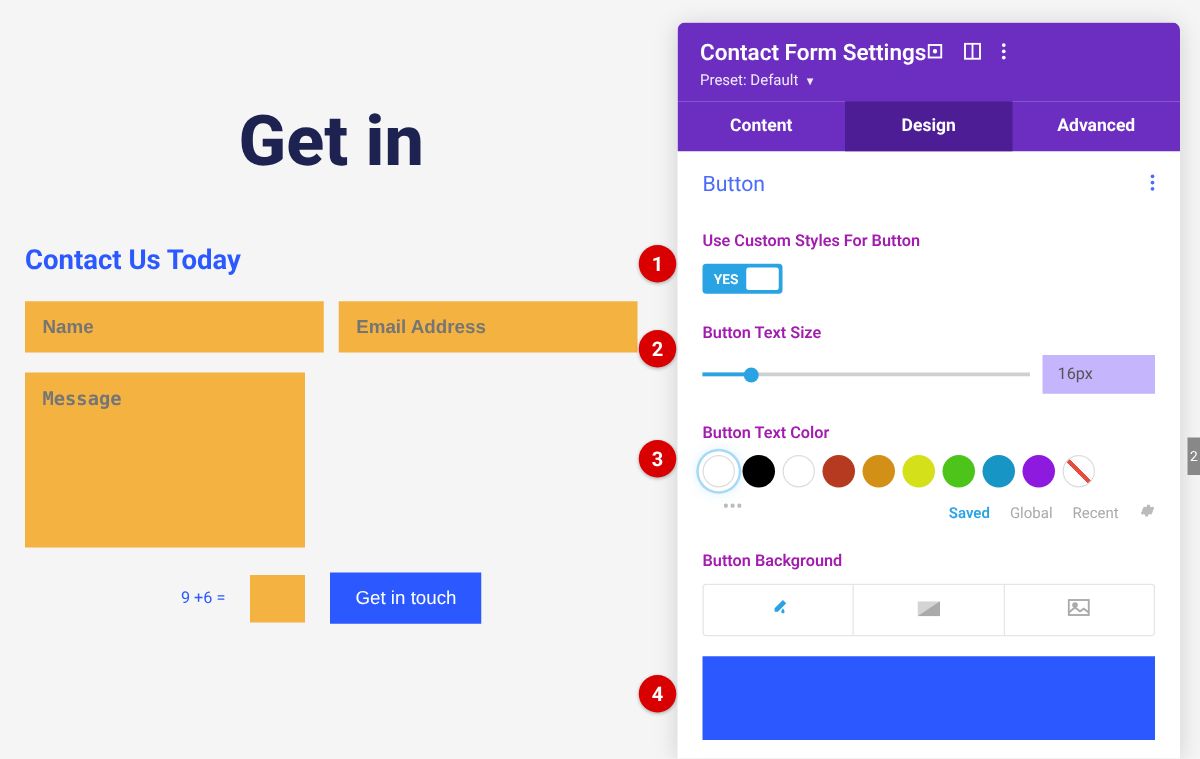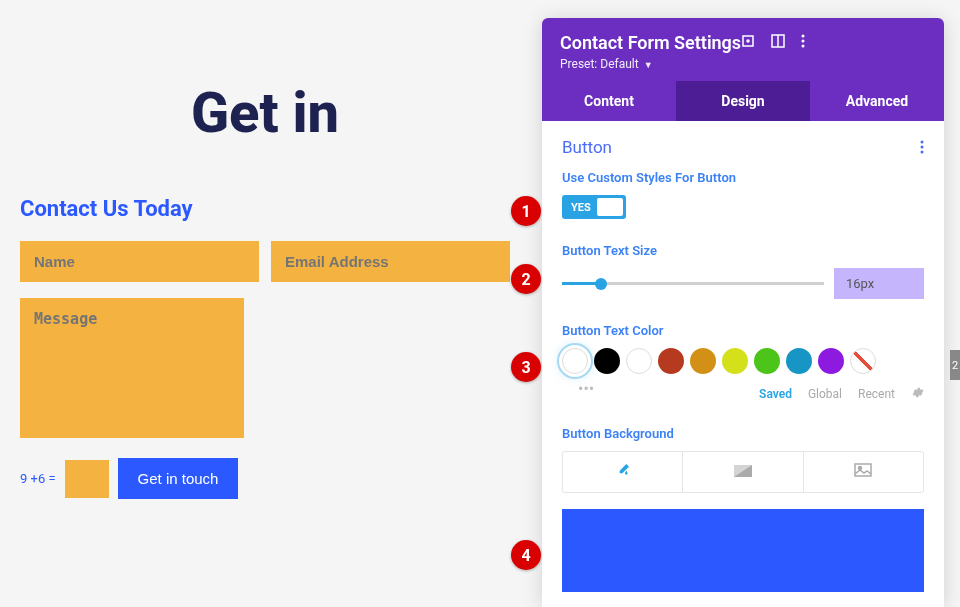--- a/index.html
+++ b/index.html
@@ -41,23 +41,23 @@
     color: #1e2251;
     font-weight: 600;
     font-size: 15px;
     border: none;
     padding: 12px 14px;
     flex: 1;
   }
   .field.msg { height: 140px; resize: none; }
   .bottom-row {
     display: flex;
-    justify-content: flex-start;
-    align-items: center;
-    gap: 9px;
+    justify-content: center;
+    align-items: center;
+    gap: 20px;
     margin-top: 16px;
   }
   .captcha-label { color: #2b59ff; font-size: 13px; }
   .captcha-box { background: #f4b241; width: 44px; height: 38px; border: none; }
   .submit-btn {
     background: #2b59ff;
     color: #ffffff;
     font-size: 15px;
     border: none;
     padding: 12px 20px;
@@ -104,26 +104,27 @@
   .tab.active { background: #4c1d95; }
 
   .body {
     padding: 16px 20px 0 20px;
     height: calc(100% - 118px);
     overflow: hidden;
   }
   .section-row {
     display: flex;
     justify-content: space-between;
-    margin-bottom: 12px;
+    align-items: center;
+    margin-bottom: 28px;
   }
   .section-title { color: #4a6cf7; font-size: 17px; font-weight: 400; }
   .kebab { color: #4a6cf7; font-size: 18px; cursor: pointer; }
 
-  .setting-label { font-size: 13px; color: #3b82f6; font-weight: 600; margin-bottom: 10px; }
+  .setting-label { font-size: 13px; color: #a21caf; font-weight: 600; margin-bottom: 10px; }
   .setting-block { margin-bottom: 24px; }
 
   .toggle {
     display: inline-flex;
     align-items: center;
     background: #29a3e3;
     border-radius: 3px;
     padding: 3px;
     cursor: pointer;
   }

